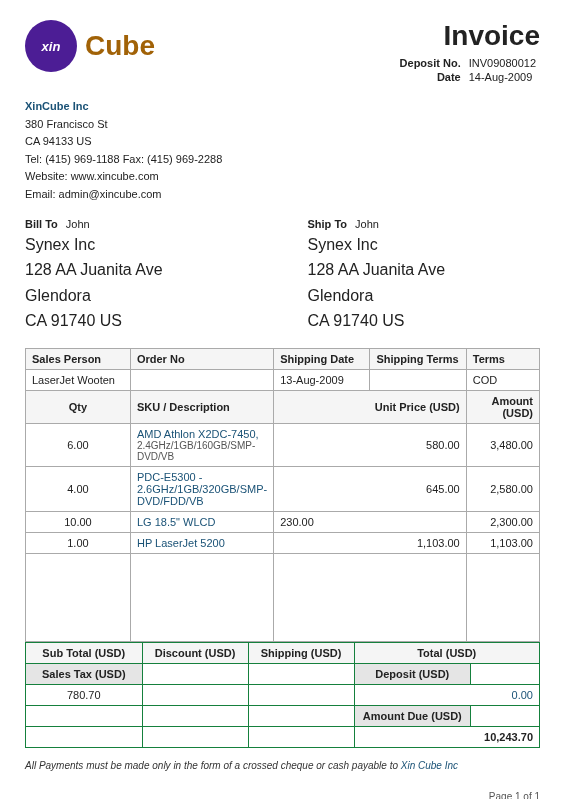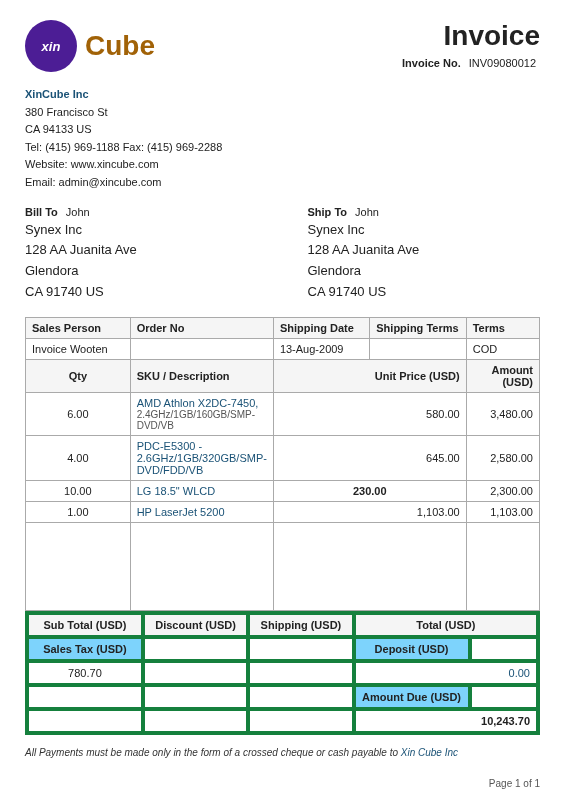--- a/index.html
+++ b/index.html
@@ -105,21 +105,21 @@
       align-items: baseline;
     }
     .bill-ship-label .label-text {
       font-weight: bold;
       color: #222;
     }
     .bill-ship-label .name-text {
       font-weight: normal;
     }
     .bill-ship-address {
-      font-size: 13px;
+      font-size: 16px;
       line-height: 1.6;
       padding-left: 0;
     }
 
     
     .main-table {
       width: 100%;
       border-collapse: collapse;
       margin-bottom: 0;
     }
@@ -140,35 +140,35 @@
       text-align: right;
     }
 
     
     .totals-table {
       width: 100%;
       border-collapse: collapse;
       margin-top: 0;
     }
     .totals-table th, .totals-table td {
-      border: 4px solid #15803d;
+      border: 1px solid #15803d;
       padding: 4px 6px;
       font-size: 11px;
     }
     .totals-table th {
       background: #f5f5f5;
       font-weight: bold;
       text-align: center;
     }
     .totals-table td {
       text-align: center;
     }
     .totals-table .label-cell {
       font-weight: bold;
-      background: #7dd3fc;
+      background: #e5e5e5;
       text-align: center;
     }
 
     .footer-note {
       margin-top: 12px;
       font-size: 10px;
       color: #333;
       font-style: italic;
     }
     .footer-note span.blue {
@@ -191,22 +191,26 @@
       <span>xin</span>
     </div>
     <span class="logo-text">Cube</span>
   </div>
   <div class="invoice-title-area">
     <div class="invoice-title">Invoice</div>
     <div class="invoice-meta">
       <table>
         <tbody>
             <tr>
-          <td>Invoice No.</td>
+          <td>Deposit No.</td>
           <td>INV09080012</td>
+        </tr>
+        <tr>
+          <td>Date</td>
+          <td>14-Aug-2009</td>
         </tr>
       </tbody>
         </table>
     </div>
   </div>
 </div>
 
 <div class="company-info">
   <div class="company-name">XinCube Inc</div>
   <div>380 Francisco St</div>
@@ -248,21 +252,21 @@
     <tr>
       <th style="width:110px;">Sales Person</th>
       <th style="width:100px;">Order No</th>
       <th style="width:100px;">Shipping Date</th>
       <th style="width:100px;">Shipping Terms</th>
       <th style="width:75px;">Terms</th>
     </tr>
   </thead>
   <tbody>
     <tr>
-      <td>Invoice Wooten</td>
+      <td>LaserJet Wooten</td>
       <td></td>
       <td>13-Aug-2009</td>
       <td></td>
       <td>COD</td>
     </tr>
 
     <tr>
       <th class="center" colspan="1">Qty</th>
       <th colspan="1" style="width:auto;">SKU / Description</th>
       <th class="right" colspan="2" style="text-align:right;">Unit Price (USD)</th>
@@ -286,21 +290,21 @@
       </td>
       <td class="right" colspan="2" style="text-align:right;">645.00</td>
       <td class="right" style="text-align:right;">2,580.00</td>
     </tr>
 
     <tr>
       <td class="center">10.00</td>
       <td>
         <div style="color:#1a5276;">LG 18.5" WLCD</div>
       </td>
-      <td class="right" colspan="2" style="text-align:center;font-weight:bold;">230.00</td>
+      <td class="right" colspan="2" style="text-align:left;">230.00</td>
       <td class="right" style="text-align:right;">2,300.00</td>
     </tr>
 
     <tr>
       <td class="center">1.00</td>
       <td>
         <div style="color:#1a5276;">HP LaserJet 5200</div>
       </td>
       <td class="right" colspan="2" style="text-align:right;">1,103.00</td>
       <td class="right" style="text-align:right;">1,103.00</td>

